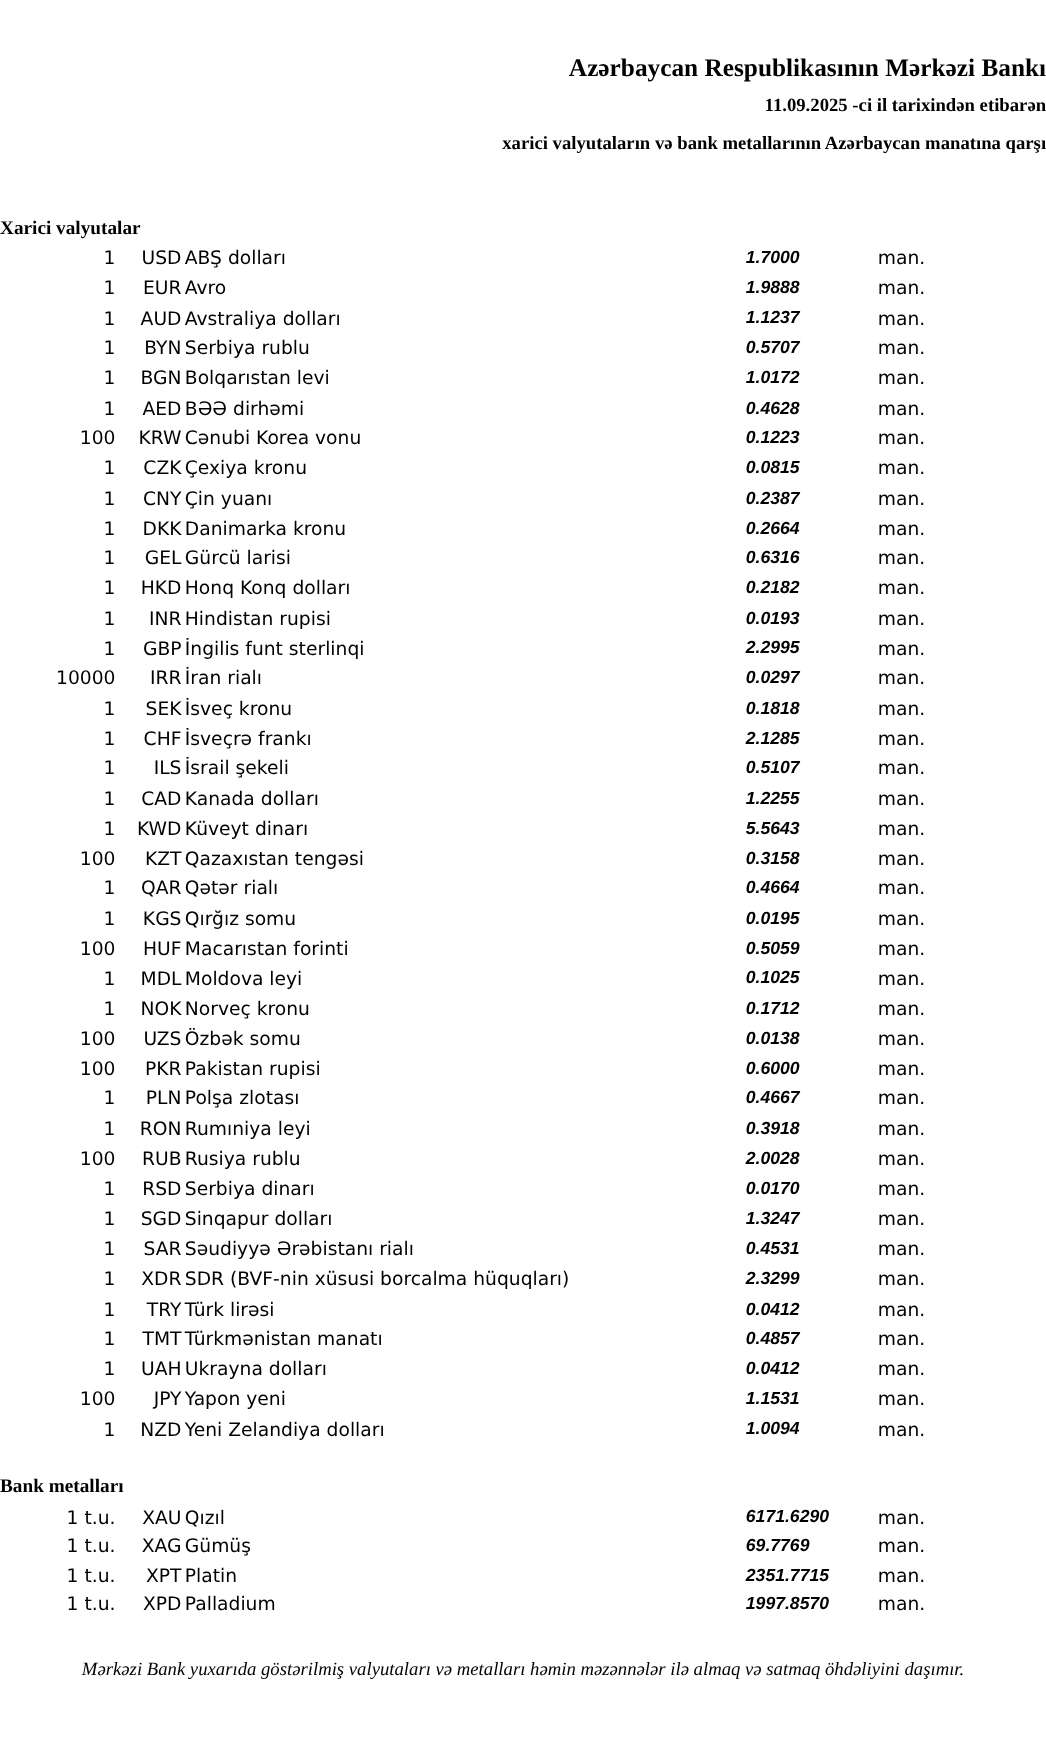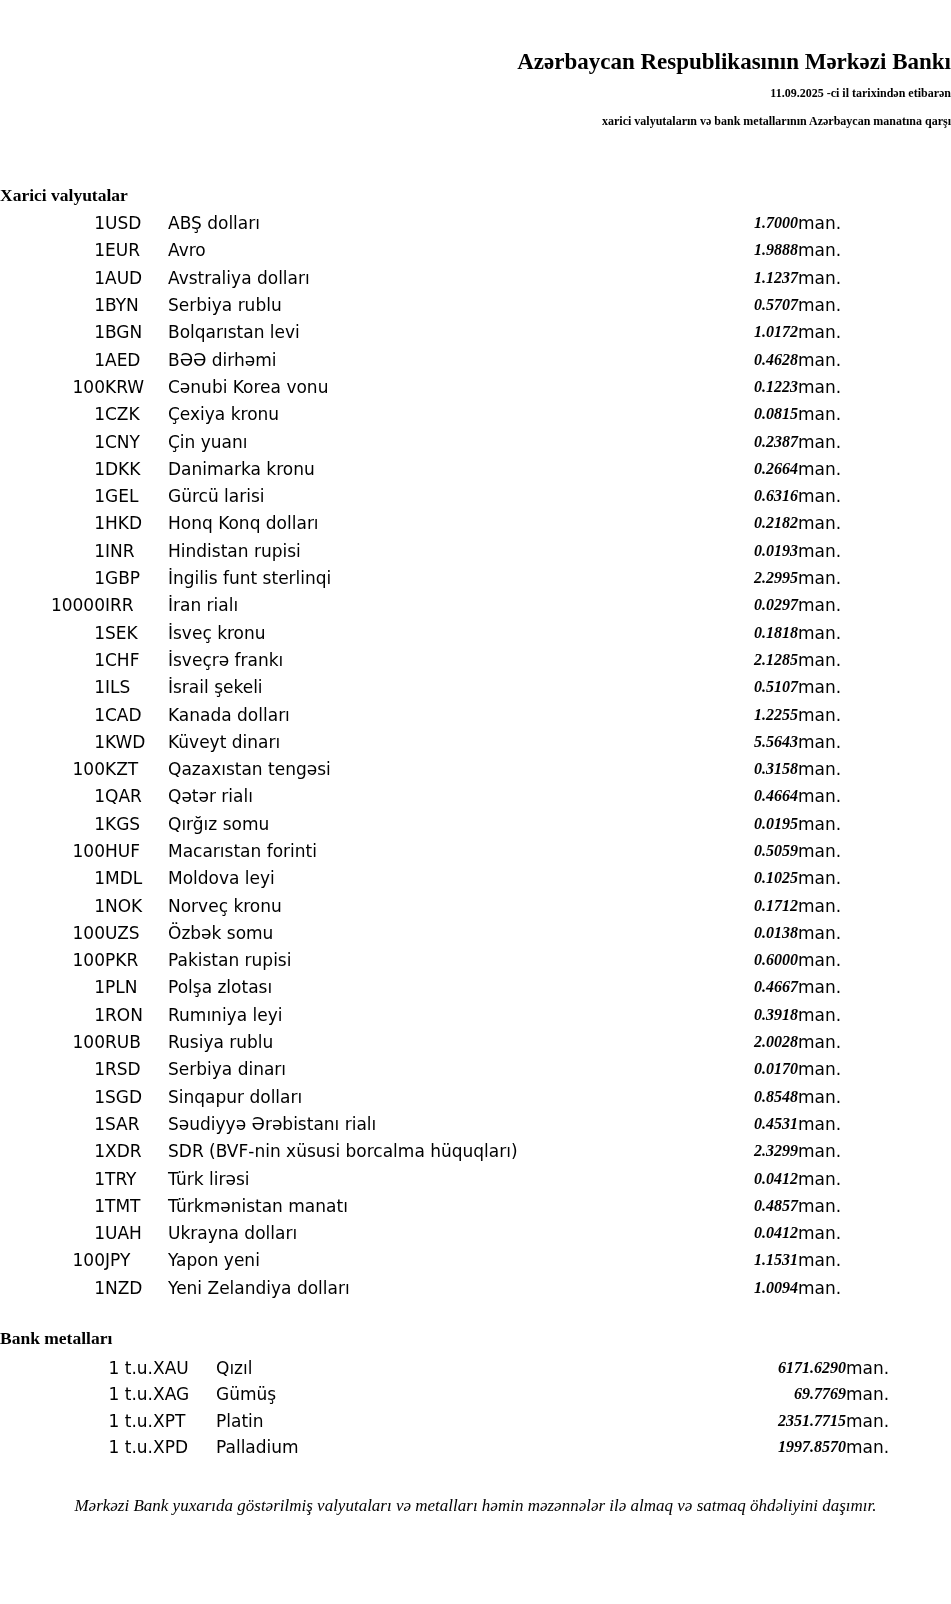--- a/index.html
+++ b/index.html
@@ -20,54 +20,53 @@
     margin: 48px 0 0 0;
     font-family: "Liberation Serif", serif;
     font-weight: bold;
     font-size: 23px;
     line-height: 1.25;
   }
   .doc-subtitle {
     margin: 9px 0 0 0;
     font-family: "Liberation Serif", serif;
     font-weight: bold;
-    font-size: 12px;
+    font-size: 17px;
     line-height: 1.2;
   }
   .doc-subtitle.second { margin-top: 14px; }
 
   
   .section-heading {
     margin: 0;
     text-align: left;
     font-family: "Liberation Serif", serif;
     font-weight: bold;
     font-size: 17.5px;
     line-height: 1.2;
   }
   .currency-heading { margin-top: 56px; }
   .metals-heading { margin-top: 27px; }
 
   
   .rows { margin-top: 4px; }
-  .metals-rows { margin-top: 5px; margin-left: 48px; }
+  .metals-rows { margin-top: 5px; }
   .row {
     display: grid;
     grid-template-columns: 105px 60px 513px 120px 1fr;
     height: 27.3px;
     align-items: center;
     font-size: 17px;
   }
   .metals-rows .row { height: 26.6px; }
   .qty  { text-align: right; white-space: nowrap; }
-  .code { text-align: left; white-space: nowrap; }
+  .code { text-align: right; white-space: nowrap; }
   .name { padding-left: 3px; white-space: nowrap; }
   .rate {
-    text-align: right;
-    font-family: Liberation Serif, serif;
+    font-family: Liberation Sans, sans-serif;
     font-style: italic;
     font-weight: bold;
     font-size: 16px;
     white-space: nowrap;
   }
   .unit { white-space: nowrap; }
 
   
   .doc-footer {
     margin-top: 35px;
@@ -344,21 +343,21 @@
     <span class="code">RSD</span>
     <span class="name">Serbiya dinarı</span>
     <span class="rate">0.0170</span>
     <span class="unit">man.</span>
   </div>
 
   <div class="row">
     <span class="qty">1</span>
     <span class="code">SGD</span>
     <span class="name">Sinqapur dolları</span>
-    <span class="rate">0.8548</span>
+    <span class="rate">1.3247</span>
     <span class="unit">man.</span>
   </div>
 
   <div class="row">
     <span class="qty">1</span>
     <span class="code">SAR</span>
     <span class="name">Səudiyyə Ərəbistanı rialı</span>
     <span class="rate">0.4531</span>
     <span class="unit">man.</span>
   </div>

